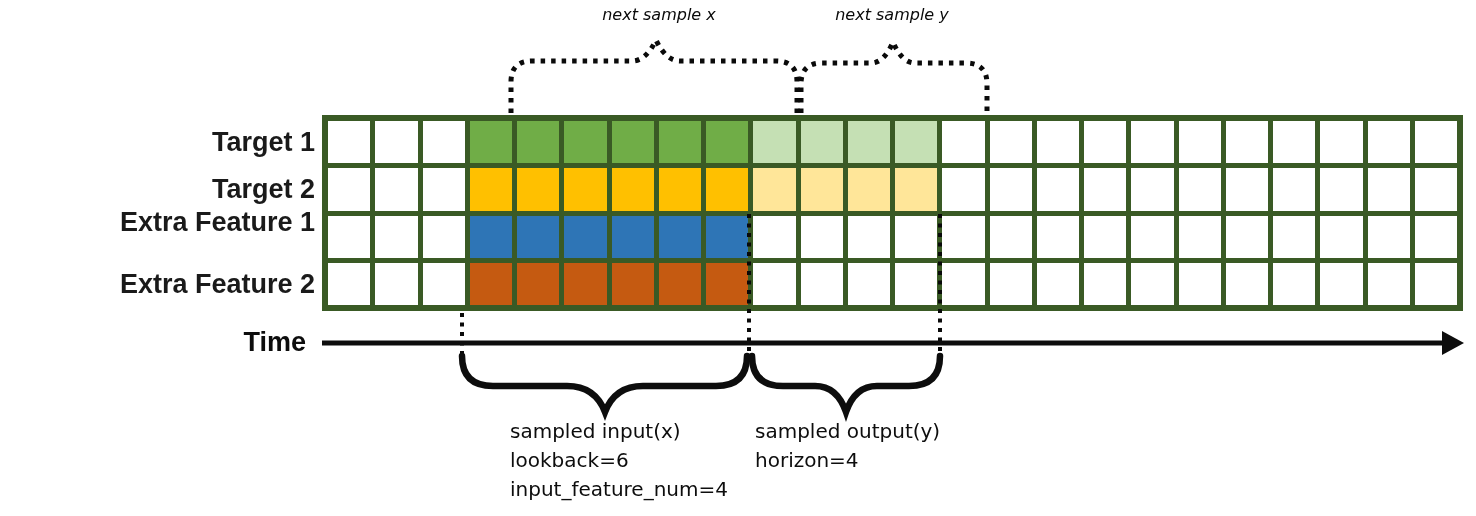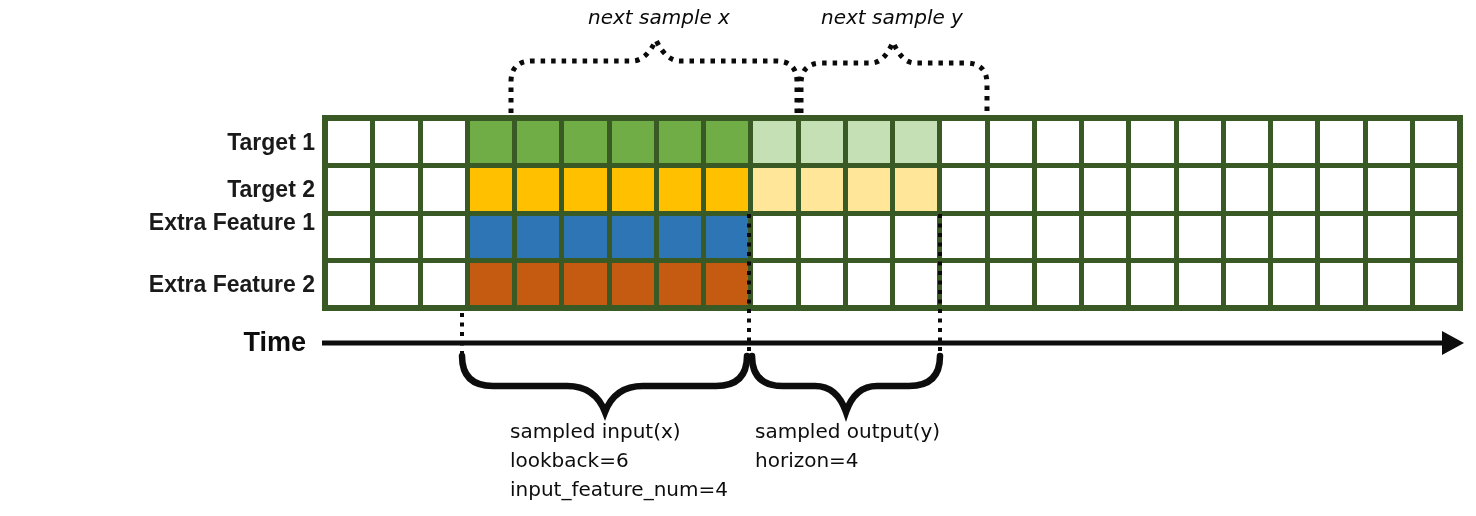--- a/index.html
+++ b/index.html
@@ -7,28 +7,28 @@
     position:relative;width:1476px;height:516px;background:#ffffff;
     font-family:"Liberation Sans",sans-serif;overflow:hidden;
   }
   .title{
     position:absolute;left:8px;top:4px;font-size:28px;font-weight:bold;
     color:#1a1a1a;letter-spacing:0px;
   }
   .top-label{
     position:absolute;top:5px;width:240px;text-align:center;
     font-family:"DejaVu Sans",sans-serif;font-style:italic;font-weight:500;
-    font-size:20px;color:#0a0a0a;
+    font-size:16px;color:#0a0a0a;
   }
   .top-label.x{left:539px;}
   .top-label.y{left:772px;}
   .row-label{
     position:absolute;left:0;width:315px;height:42px;
     display:flex;align-items:center;justify-content:flex-end;
-    font-size:23px;font-weight:bold;color:#1a1a1a;white-space:nowrap;
+    font-size:27px;font-weight:bold;color:#1a1a1a;white-space:nowrap;
   }
   .sample-grid{
     position:absolute;left:322px;top:115px;width:1141px;height:196px;
     box-sizing:border-box;padding:6px;
     display:grid;grid-template-columns:repeat(24,1fr);grid-template-rows:repeat(4,1fr);
     gap:5px;
   }
   .cell{width:100%;height:100%;}
   .deco{position:absolute;left:0;top:0;pointer-events:none;}
   .time-label{

